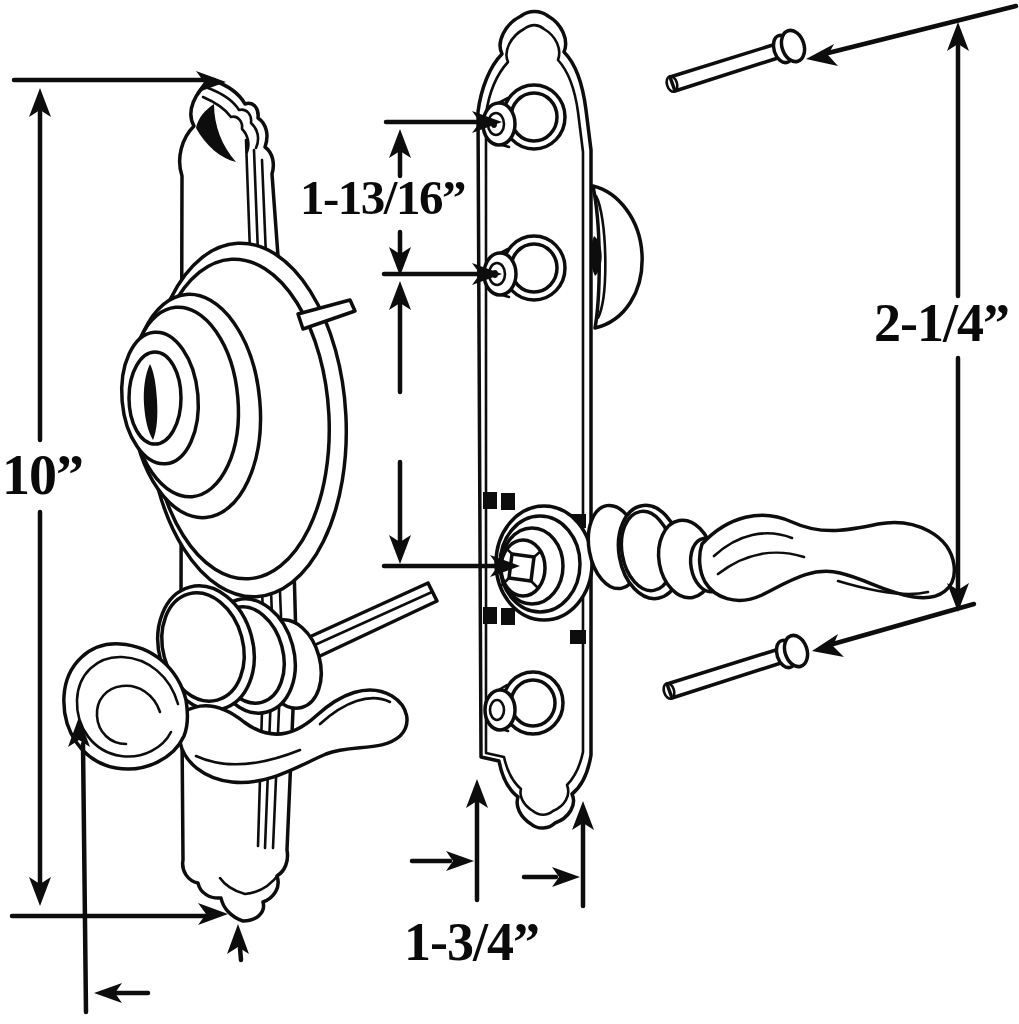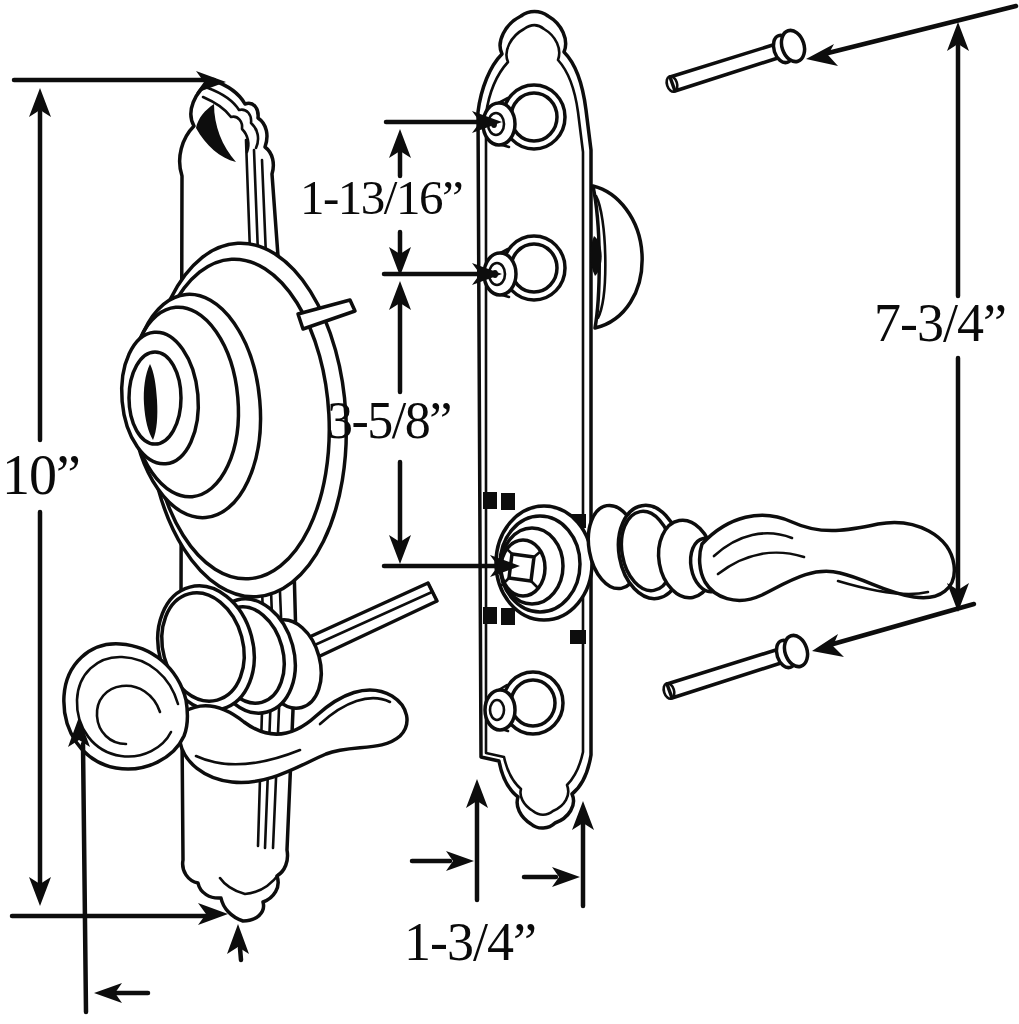--- a/index.html
+++ b/index.html
@@ -3,21 +3,21 @@
 <meta charset="utf-8">
 <style>
   html,body { margin:0; padding:0; background:#ffffff; }
   .canvas {
     position:relative; width:1019px; height:1024px;
     background:#ffffff; overflow:hidden;
     font-family:"Liberation Serif","DejaVu Serif",serif;
   }
   .canvas svg { position:absolute; left:0; top:0; }
   .dim-label {
-    position:absolute; font-weight:400; color:#0a0a0a;
+    position:absolute; font-weight:700; color:#0a0a0a;
     line-height:1; white-space:nowrap; letter-spacing:-1px;
   }
   #lbl-height        { left:2px;   top:447px; font-size:56px; }
   #lbl-topspacing    { left:300px; top:173px; font-size:49px; letter-spacing:-1.5px; }
   #lbl-midspacing    { left:327px; top:395px; font-size:52px; letter-spacing:-1.5px; }
   #lbl-screwspan     { left:874px; top:296px; font-size:54px; }
   #lbl-platewidth    { left:404px; top:867px; font-size:54px;margin-top:48px; }
   #lbl-projection    { left:150px; top:952px; font-size:54px; }
   .ln  { fill:none; stroke:#0d0d0d; stroke-width:3.5; stroke-linecap:round; stroke-linejoin:round; }
   .ln2 { fill:none; stroke:#0d0d0d; stroke-width:2.6; stroke-linecap:round; stroke-linejoin:round; }
@@ -244,17 +244,16 @@
     <path class="ah" d="M 238,924 L 227,954 L 238,947 L 249,954 Z"></path>
     <path class="dim" d="M 240,948 L 241,960"></path>
     <path class="dim" d="M 104,993 L 148,993"></path>
     <path class="ah" d="M 94,993 L 122,983 L 115,993 L 122,1003 Z"></path>
   </g>
 
 </svg>
 
 <div class="dim-label" id="lbl-height">10”</div>
 <div class="dim-label" id="lbl-topspacing">1-13/16”</div>
-<div class="dim-label" id="lbl-midspacing">3-5/8”</div>
-<div class="dim-label" id="lbl-screwspan">7-3/4”</div>
+<div class="dim-label" id="lbl-screwspan">2-1/4”</div>
 <div class="dim-label" id="lbl-platewidth">1-3/4”</div>
 
 </div>
 
 </body></html>

